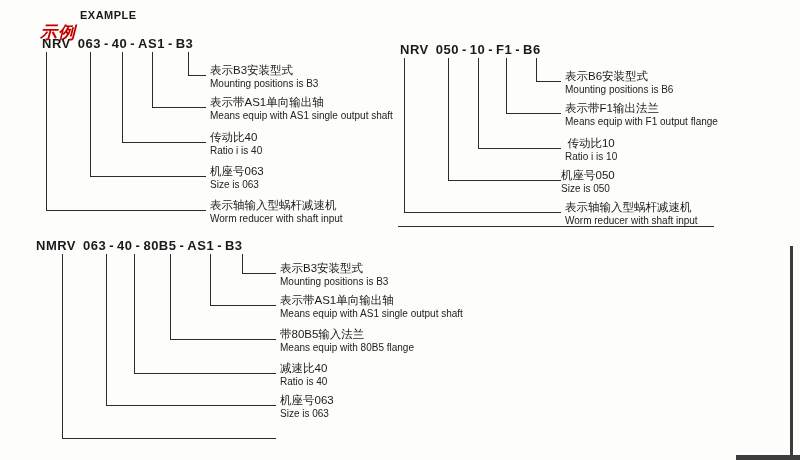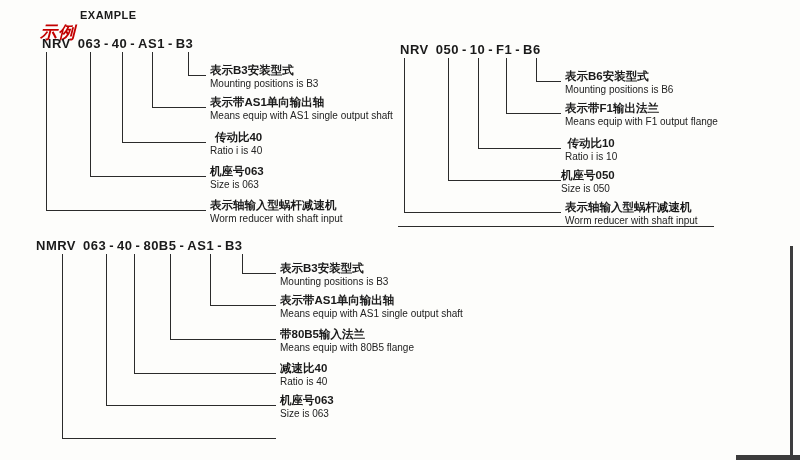--- a/index.html
+++ b/index.html
@@ -13,21 +13,21 @@
   .hdr-cn { position: absolute; left: 40px; top: 21px; font-size: 17px; font-weight: bold; color: #c30000; letter-spacing: 1px; font-style: italic; }
   .hdr-en { position: absolute; left: 80px; top: 9px; font-size: 11px; font-weight: bold; letter-spacing: 0.5px; }
   .code {
     position: absolute; display: flex; align-items: baseline;
     font-weight: bold; font-size: 13px; letter-spacing: 0.5px; white-space: nowrap;
   }
   .code .sp { display: inline-block; width: 7px; }
   .code .sep { padding: 0 3px; }
   .conn { position: absolute; border-left: 1px solid #2b2b2b; border-bottom: 1px solid #2b2b2b; }
   .callout { position: absolute; white-space: nowrap; }
-  .callout .cn { font-size: 11.5px; font-weight: bold; line-height: 13px; }
+  .callout .cn { font-size: 11.5px; font-weight: normal; line-height: 13px; }
   .callout .en { font-size: 10px; line-height: 12px; color: #222; margin-top: 1px; }
   .hr { position: absolute; height: 1px; background: #2b2b2b; }
   .artifact { position: absolute; background: #3c3c3c; }
 </style>
 </head>
 <body>
 
 <div class="page">
 
   <div class="hdr-cn">示例</div>
@@ -52,21 +52,21 @@
   <div class="conn" style="left:188px; top:52px; width:18px;  height:24px;"></div>
 
   <div class="callout" style="left:210px; top:64px;">
     <div class="cn">表示B3安装型式</div>
     <div class="en">Mounting positions is B3</div>
   </div>
   <div class="callout" style="left:210px; top:96px;">
     <div class="cn">表示带AS1单向输出轴</div>
     <div class="en">Means equip with AS1 single output shaft</div>
   </div>
-  <div class="callout" style="left:210px; top:131px;text-align:right;">
+  <div class="callout" style="left:210px; top:131px;">
     <div class="cn">传动比40</div>
     <div class="en">Ratio i is 40</div>
   </div>
   <div class="callout" style="left:210px; top:165px;">
     <div class="cn">机座号063</div>
     <div class="en">Size is 063</div>
   </div>
   <div class="callout" style="left:210px; top:199px;">
     <div class="cn">表示轴输入型蜗杆减速机</div>
     <div class="en">Worm reducer with shaft input</div>

